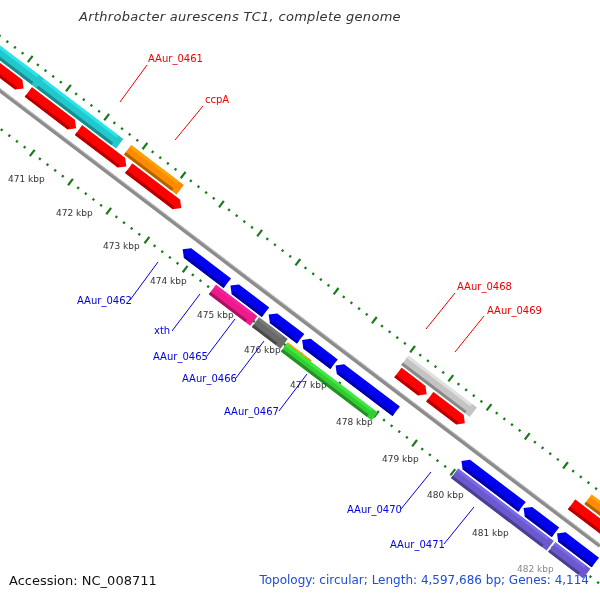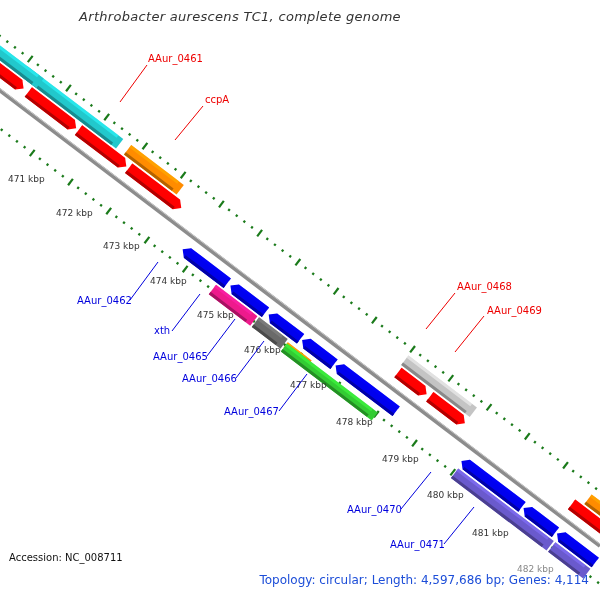--- a/index.html
+++ b/index.html
@@ -1,19 +1,19 @@
 <!DOCTYPE html>
 <html><head>
   <meta charset="utf-8">
   <style>
     html, body { margin: 0; padding: 0; background: #ffffff; }
     body { width: 600px; height: 600px; overflow: hidden; position: relative; font-family: "DejaVu Sans", sans-serif; }
     #title { position: absolute; top: 9px; left: 0; width: 480px; text-align: center; font-style: italic; font-size: 13px; color: #333333; letter-spacing: 0.3px; }
     #canvas { position: absolute; top: 0; left: 0; }
-    #footer-left { position: absolute; left: 9px; top: 552px; font-size: 10px; color: #111; }
+    #footer-left { position: absolute; left: 9px; top: 573px; font-size: 13px; color: #111; }
     #footer-right { position: absolute; right: 11px; top: 573px; font-size: 12px; color: #1d4ed8; }
     .kbp { font-size: 9px; fill: #333333; }
     .lbl { font-size: 10px; }
   </style>
 </head>
 <body>
 
 <div id="title">Arthrobacter aurescens TC1, complete genome</div>
 
 <svg id="canvas" width="600" height="600">

